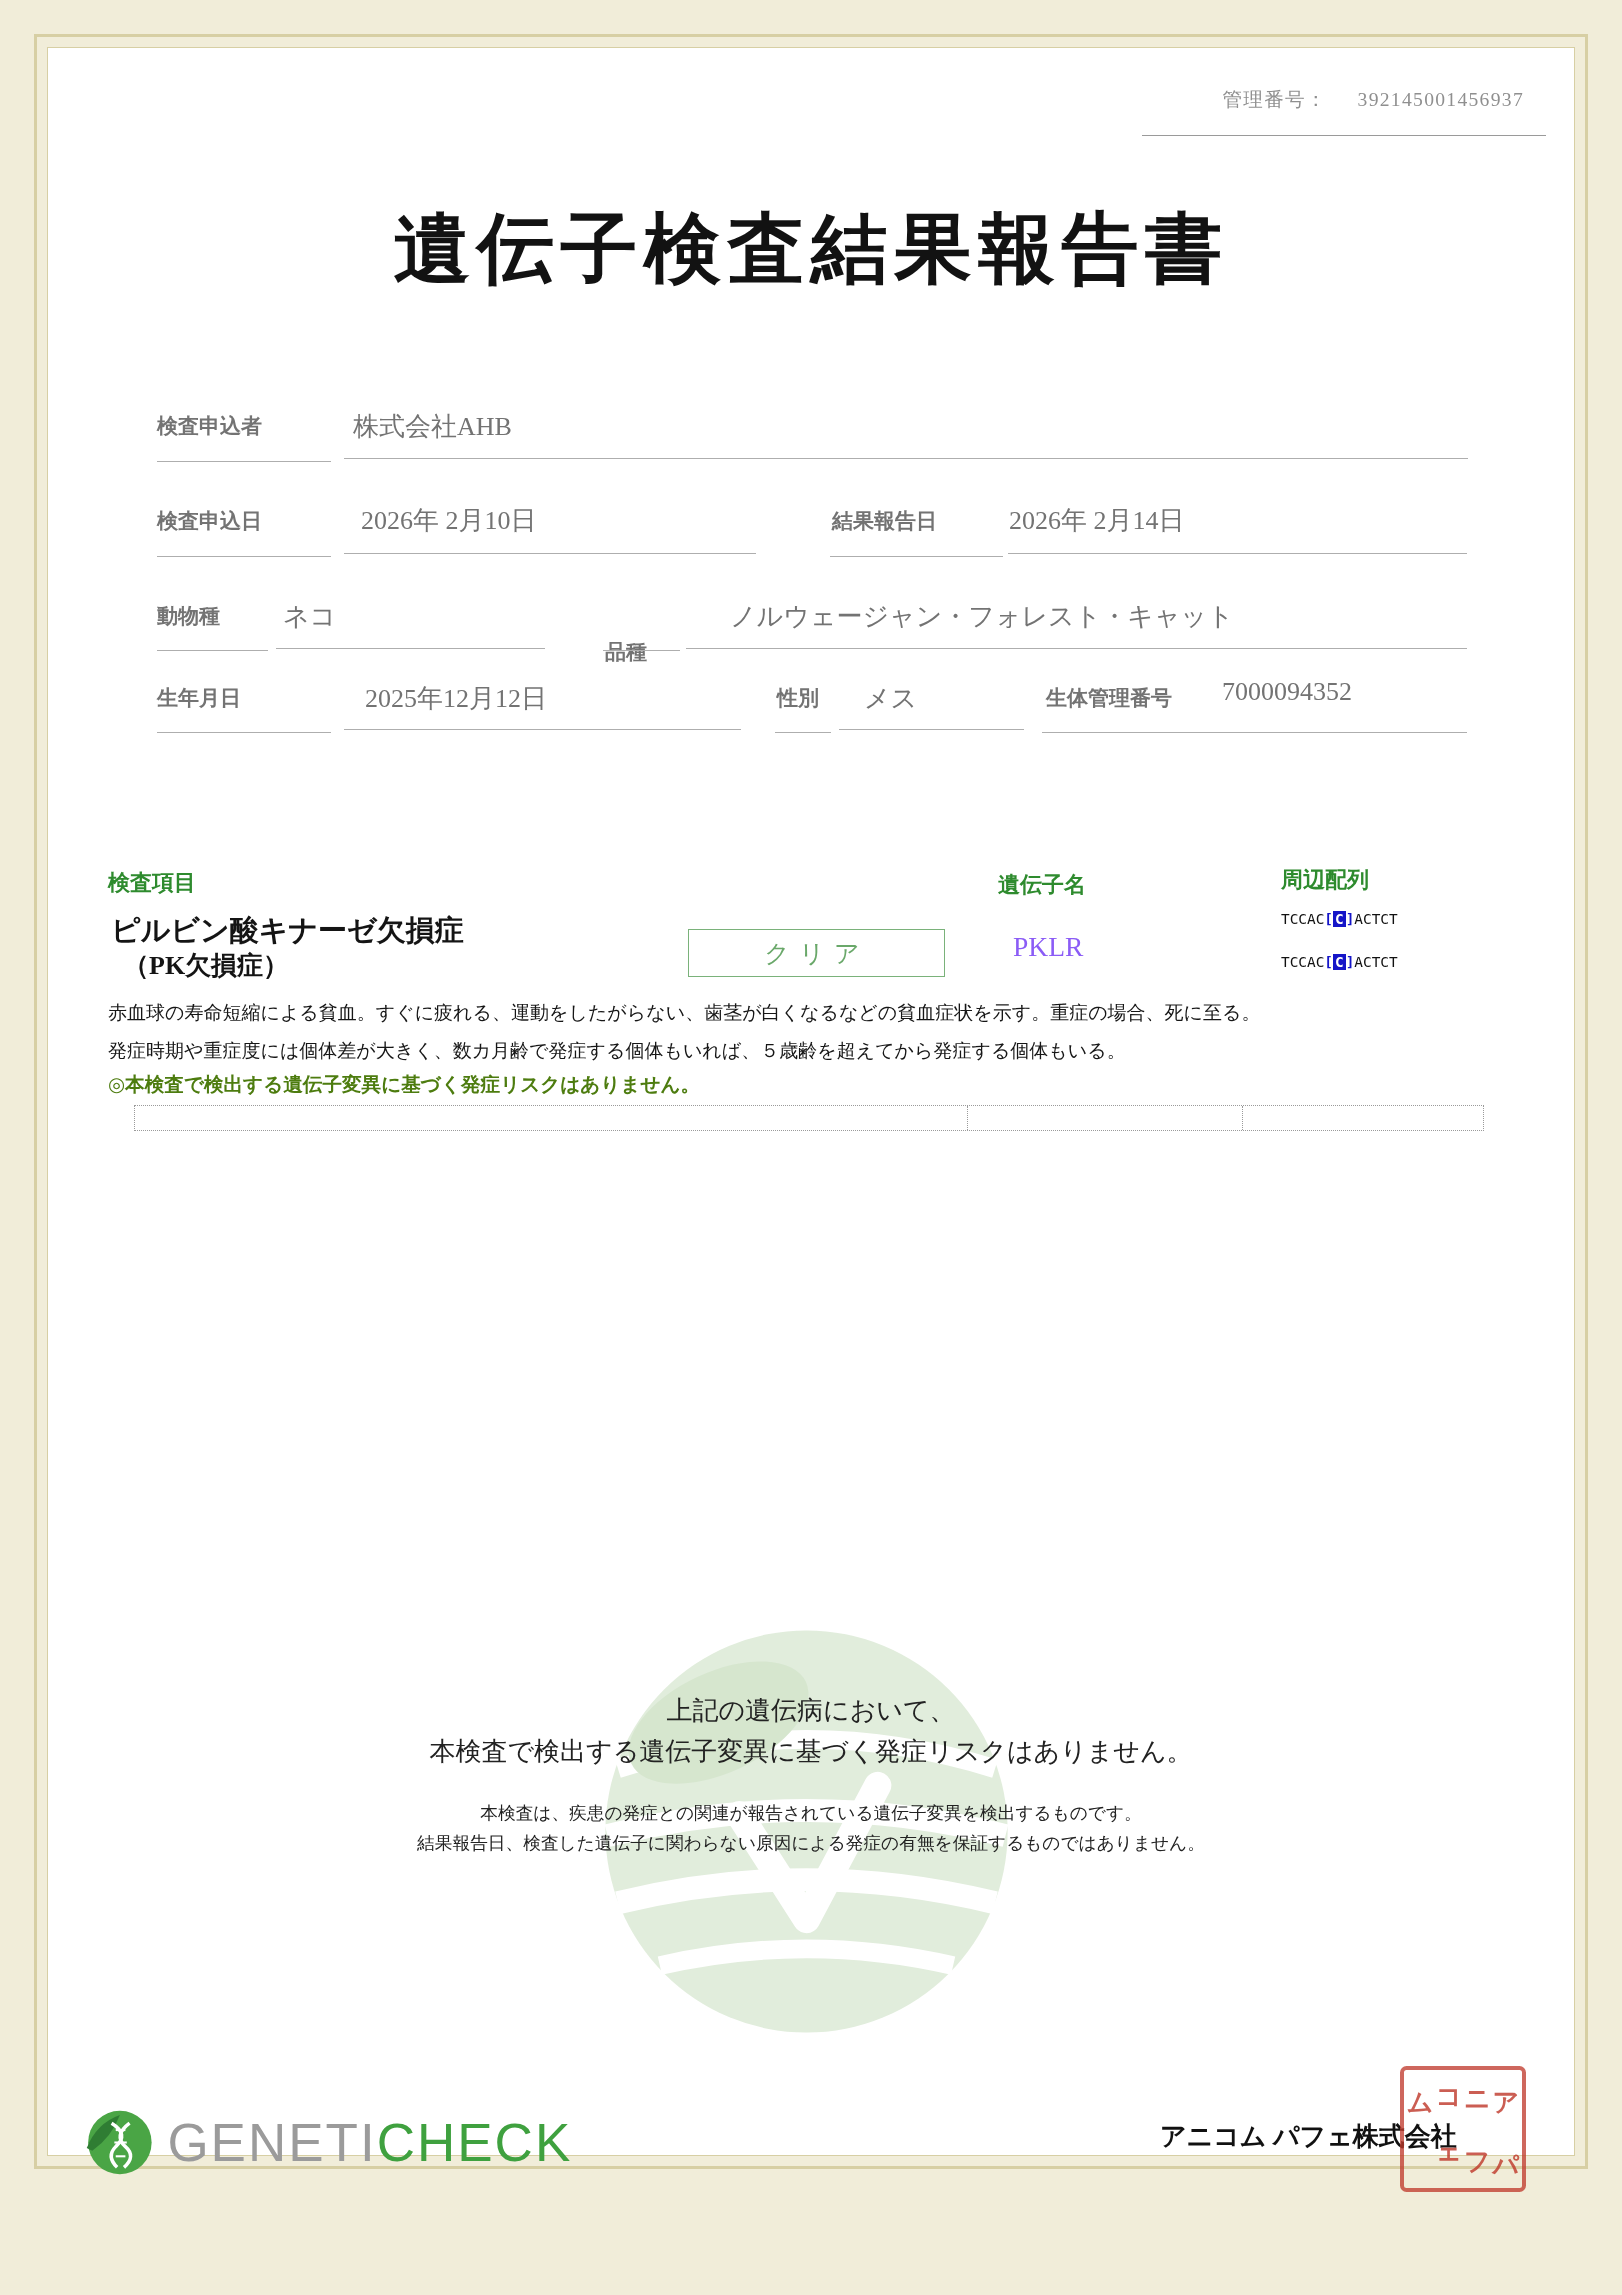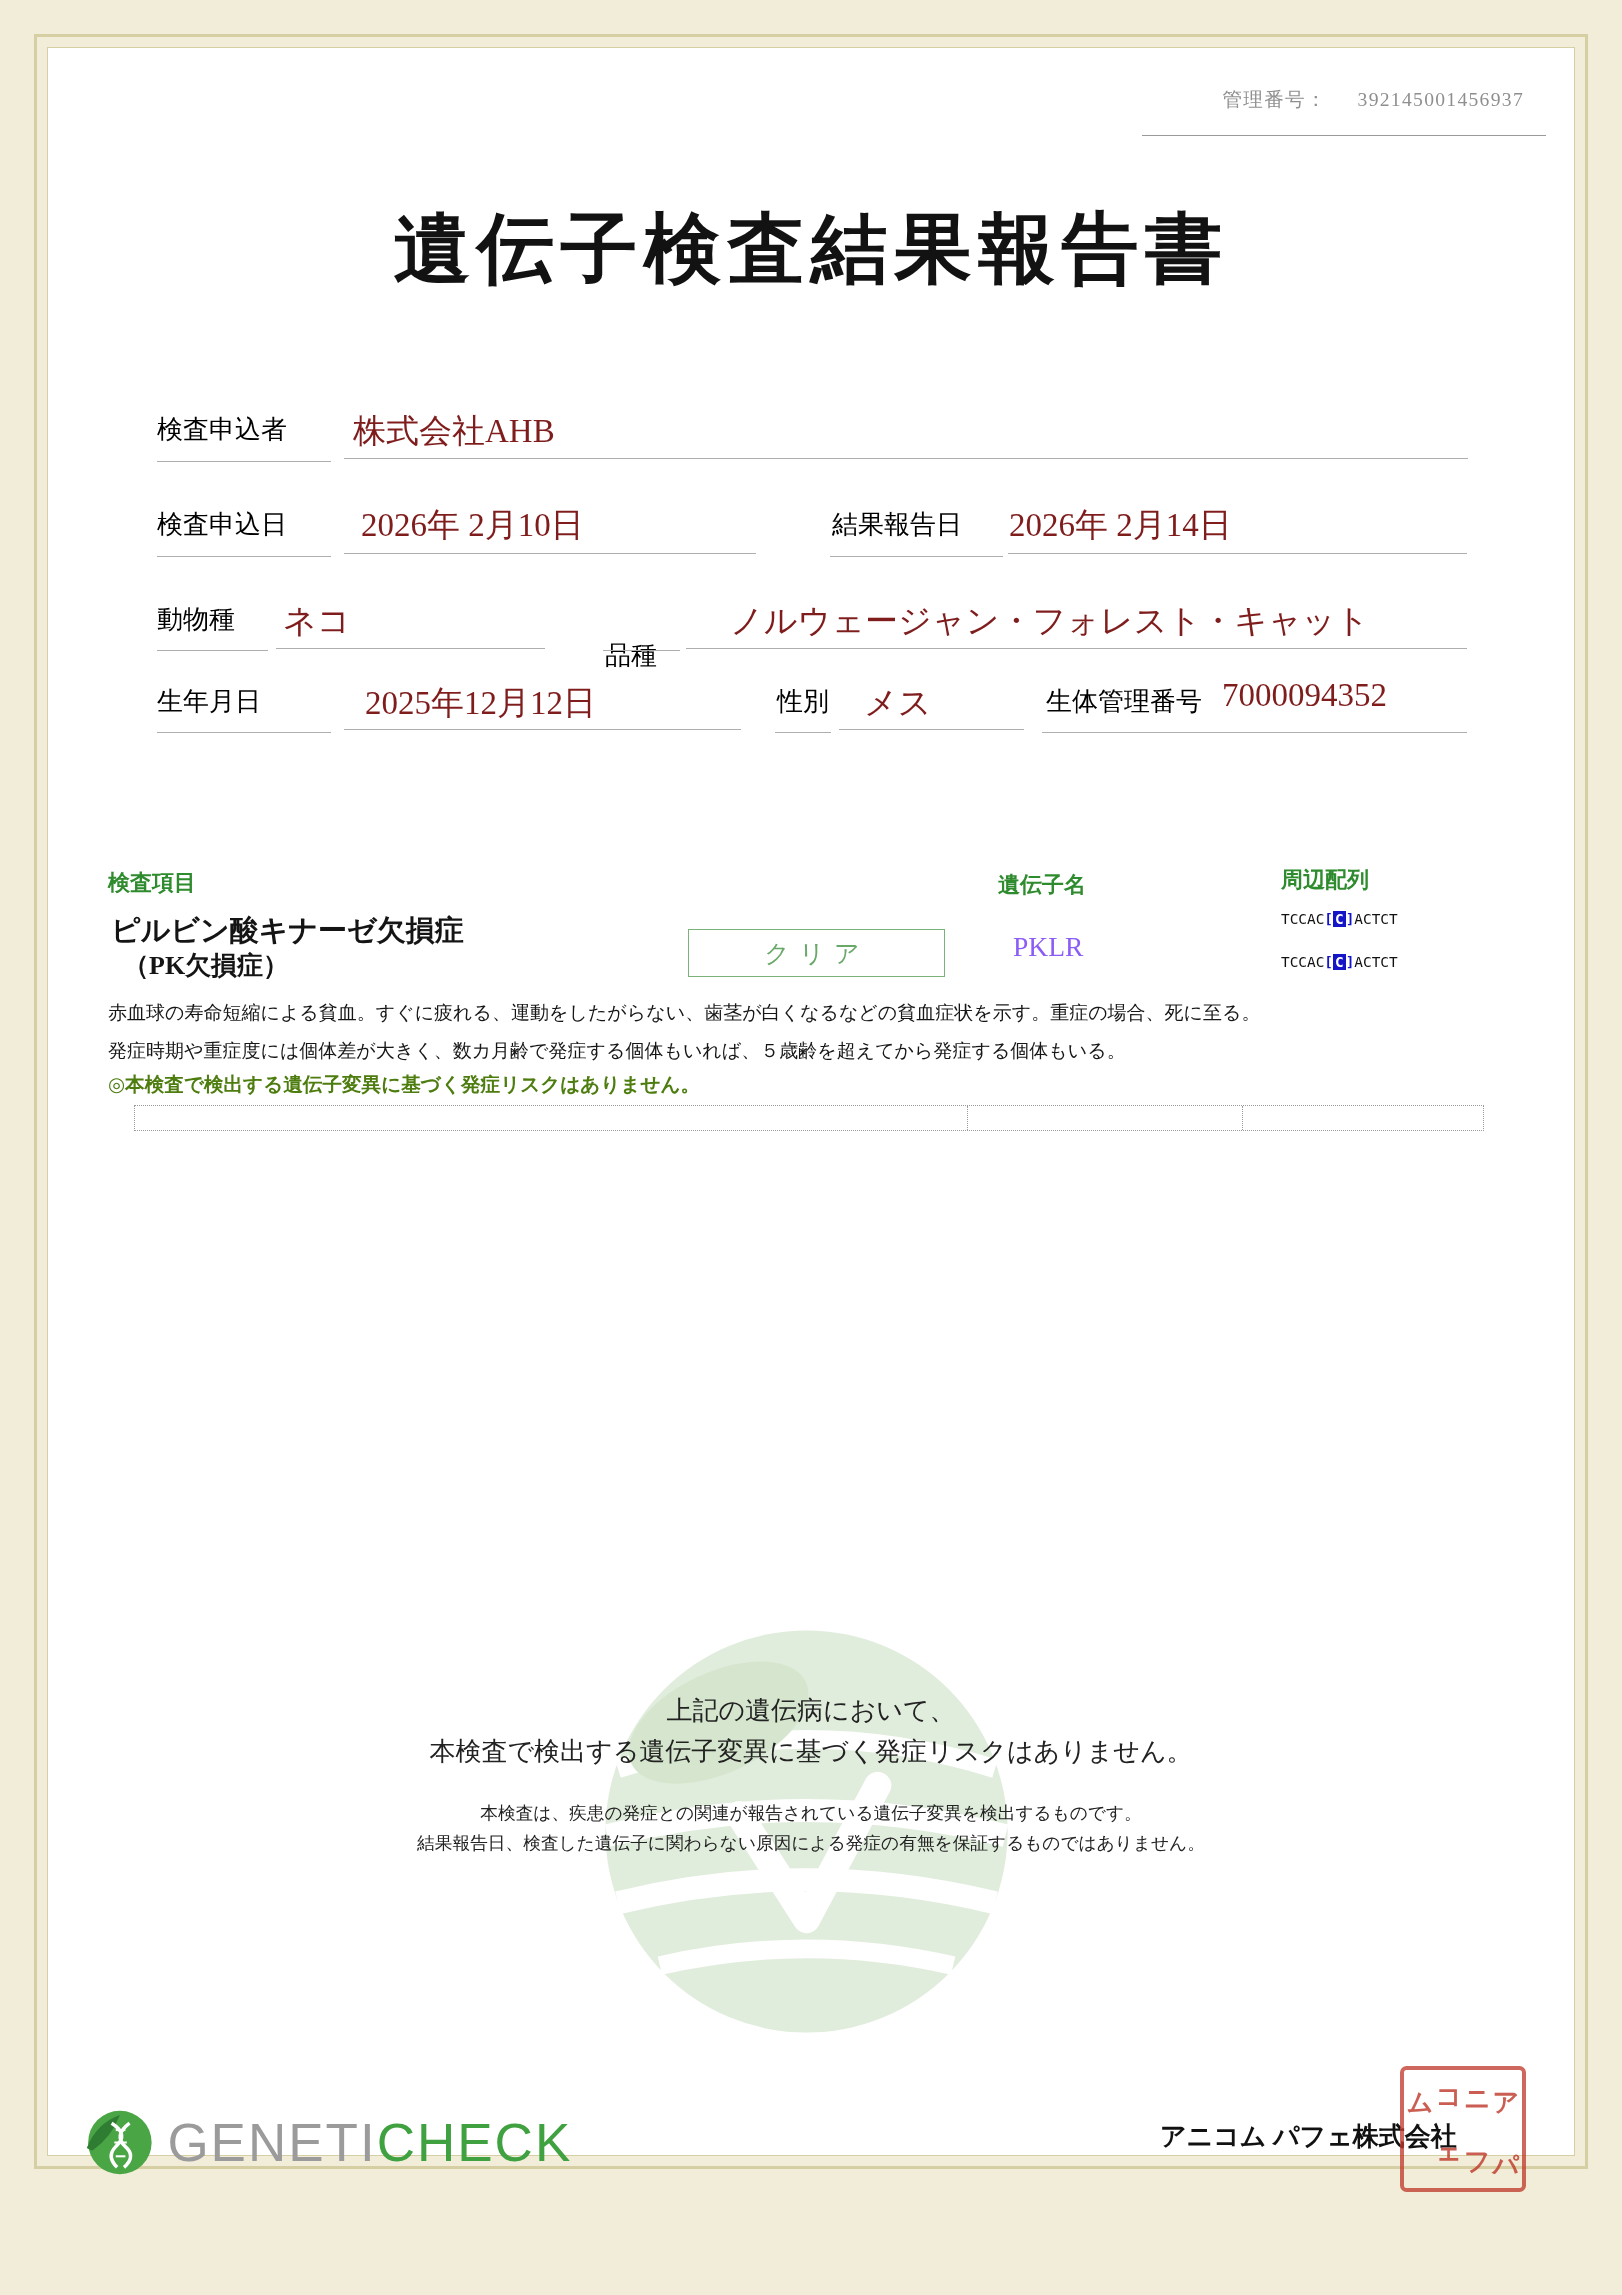--- a/index.html
+++ b/index.html
@@ -19,22 +19,22 @@
     position:absolute; top:86px; right:98px; text-align:right;
     font-size:19.6px; color:#8f8f8f; letter-spacing:1.3px;
   }
   .ctrl-underline {
     position:absolute; top:135px; left:1142px; width:404px; height:1.3px; background:#9a9a9a;
   }
   .report-title {
     position:absolute; top:198px; left:0; width:100%; text-align:center;
     font-size:77px; font-weight:600; letter-spacing:6.5px; color:#121212;
   }
-  .lbl { position:absolute; font-size:26px; font-weight:400; color:#000000; white-space:nowrap; }
-  .val { position:absolute; font-size:33px; font-weight:400; color:#7f1d1d; white-space:nowrap; }
+  .lbl { position:absolute; font-size:21px; font-weight:700; color:#737373; white-space:nowrap; }
+  .val { position:absolute; font-size:26px; font-weight:400; color:#737373; white-space:nowrap; }
   .u { position:absolute; height:1.3px; background:#aeaeae; }
   .res-head { position:absolute; font-size:22px; font-weight:700; color:#2e8b2e; white-space:nowrap; }
   .disease { position:absolute; font-size:29px; font-weight:600; color:#141414; white-space:nowrap; }
   .status-box {
     position:absolute; left:688px; top:929px; width:257px; height:48px;
     border:1.3px solid #7ab27a; display:flex; align-items:center; justify-content:center;
     font-size:25px; color:#6aa86a; letter-spacing:9.2px;
   }
   .gene { position:absolute; left:1013px; top:931px; font-size:27.5px; color:#8b5cf6; }
   .seq {

